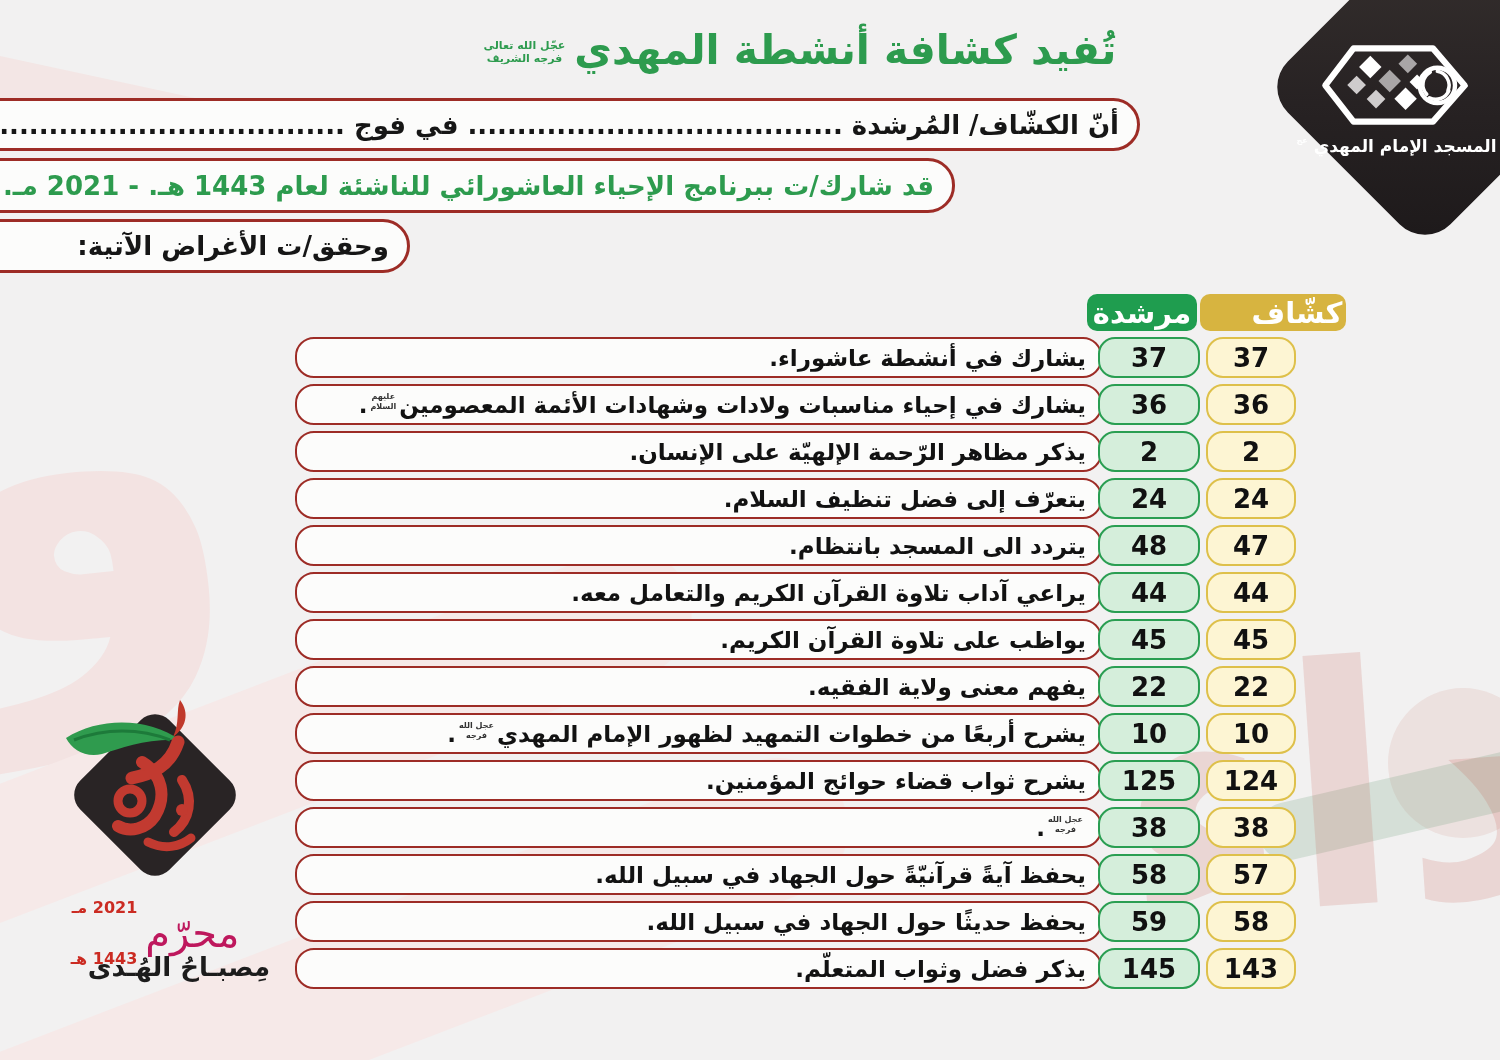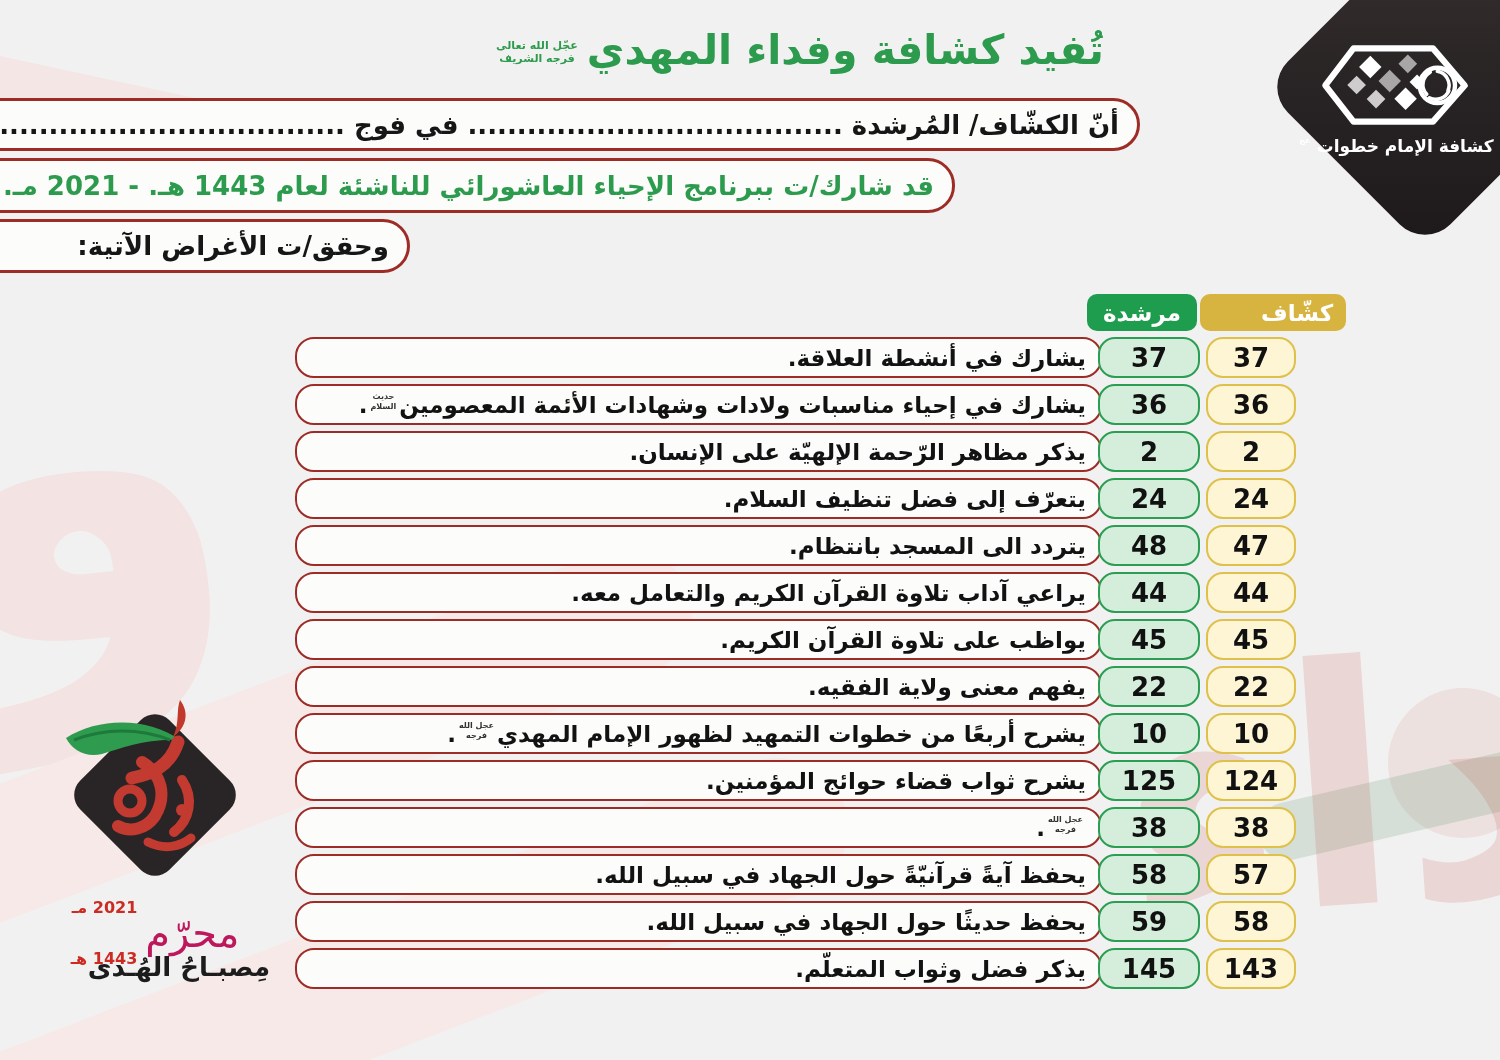--- a/index.html
+++ b/index.html
@@ -39,21 +39,21 @@
   
   .fill-box{position:absolute;z-index:2;left:-50px;background:#fcfcfb;
     border:3px solid #9d2c26;border-radius:27px;display:flex;align-items:center;
     font-weight:bold;font-size:26px;color:#161616;white-space:nowrap;overflow:hidden;
     padding:0 18px 0 10px;box-sizing:border-box;}
   .box-1{top:98px;height:53px;width:1190px;}
   .box-2{top:158px;height:55px;width:1005px;color:#2d9b4e;}
   .box-3{top:219px;height:54px;width:460px;}
   
   .badge{position:absolute;z-index:2;top:294px;height:37px;border-radius:10px;
-    color:#ffffff;font-size:23px;font-weight:bold;display:flex;align-items:center;
+    color:#ffffff;font-size:29px;font-weight:bold;display:flex;align-items:center;
     justify-content:center;}
   .badge-kashaf{left:1200px;width:98px;background:#d7b440;padding-left:48px;}
   .badge-murshida{left:1087px;width:110px;background:#1f9d4f;}
   .rows{position:absolute;z-index:2;top:337px;left:295px;width:1001px;
     display:flex;flex-direction:column;gap:6px;}
   .row{position:relative;height:41px;}
   .cell-text{position:absolute;left:0;right:194px;top:0;bottom:0;background:#fcfcfb;
     border:2.5px solid #9d2c26;border-radius:19px;display:flex;align-items:center;
     padding:0 14px 0 8px;font-size:23px;font-weight:bold;color:#121212;
     white-space:nowrap;overflow:hidden;box-sizing:border-box;}
@@ -104,27 +104,27 @@
         <rect x="104" y="38" width="12" height="12" fill="#ffffff" transform="rotate(45 110 44)"></rect>
       </g>
       <circle cx="133" cy="48" r="20" fill="none" stroke="#ffffff" stroke-width="5"></circle>
       <g fill="none" stroke="#ffffff" stroke-width="4" stroke-linecap="round">
         <path d="M133 32 a16 16 0 0 1 12 22"></path>
         <path d="M146 54 a16 16 0 0 1 -22 8"></path>
         <path d="M121 58 a16 16 0 0 1 4 -25"></path>
       </g>
     </svg>
     <div class="logo-name">
-      <span>كشافة الإمام خطوات</span>
+      <span>المسجد الإمام المهدي</span>
         <span class="mini-seal" style="color:#fff;transform:translateY(0);">عج</span>
     </div>
   </div>
 
   <div class="page-title">
-    <span>تُفيد كشافة وفداء المهدي</span>
+    <span>تُفيد كشافة أنشطة المهدي</span>
     <span class="seal">
       <span>عجّل الله تعالى</span>
       <span>فرجه الشريف</span>
     </span>
   </div>
 
   <div class="fill-box box-1">
     <span>أنّ الكشّاف/ المُرشدة ...................................... في فوج ............................................................</span>
   </div>
   <div class="fill-box box-2">
@@ -133,30 +133,30 @@
   <div class="fill-box box-3">
     <span>وحقق/ت الأغراض الآتية:</span>
   </div>
 
   <div class="badge badge-kashaf">كشّاف</div>
   <div class="badge badge-murshida">مرشدة</div>
 
   <div class="rows">
       <div class="row">
         <div class="cell-text">
-          <span>يشارك في أنشطة العلاقة.</span>
+          <span>يشارك في أنشطة عاشوراء.</span>
         </div>
         <div class="cell-num cell-m">37</div>
         <div class="cell-num cell-k">37</div>
       </div>
       <div class="row">
         <div class="cell-text">
           <span>يشارك في إحياء مناسبات ولادات وشهادات الأئمة المعصومين</span>
           <span class="mini-seal">
-            <span>حديث</span>
+            <span>عليهم</span>
             <span>السلام</span>
           </span>
           <span>.</span>
         </div>
         <div class="cell-num cell-m">36</div>
         <div class="cell-num cell-k">36</div>
       </div>
       <div class="row">
         <div class="cell-text">
           <span>يذكر مظاهر الرّحمة الإلهيّة على الإنسان.</span>

